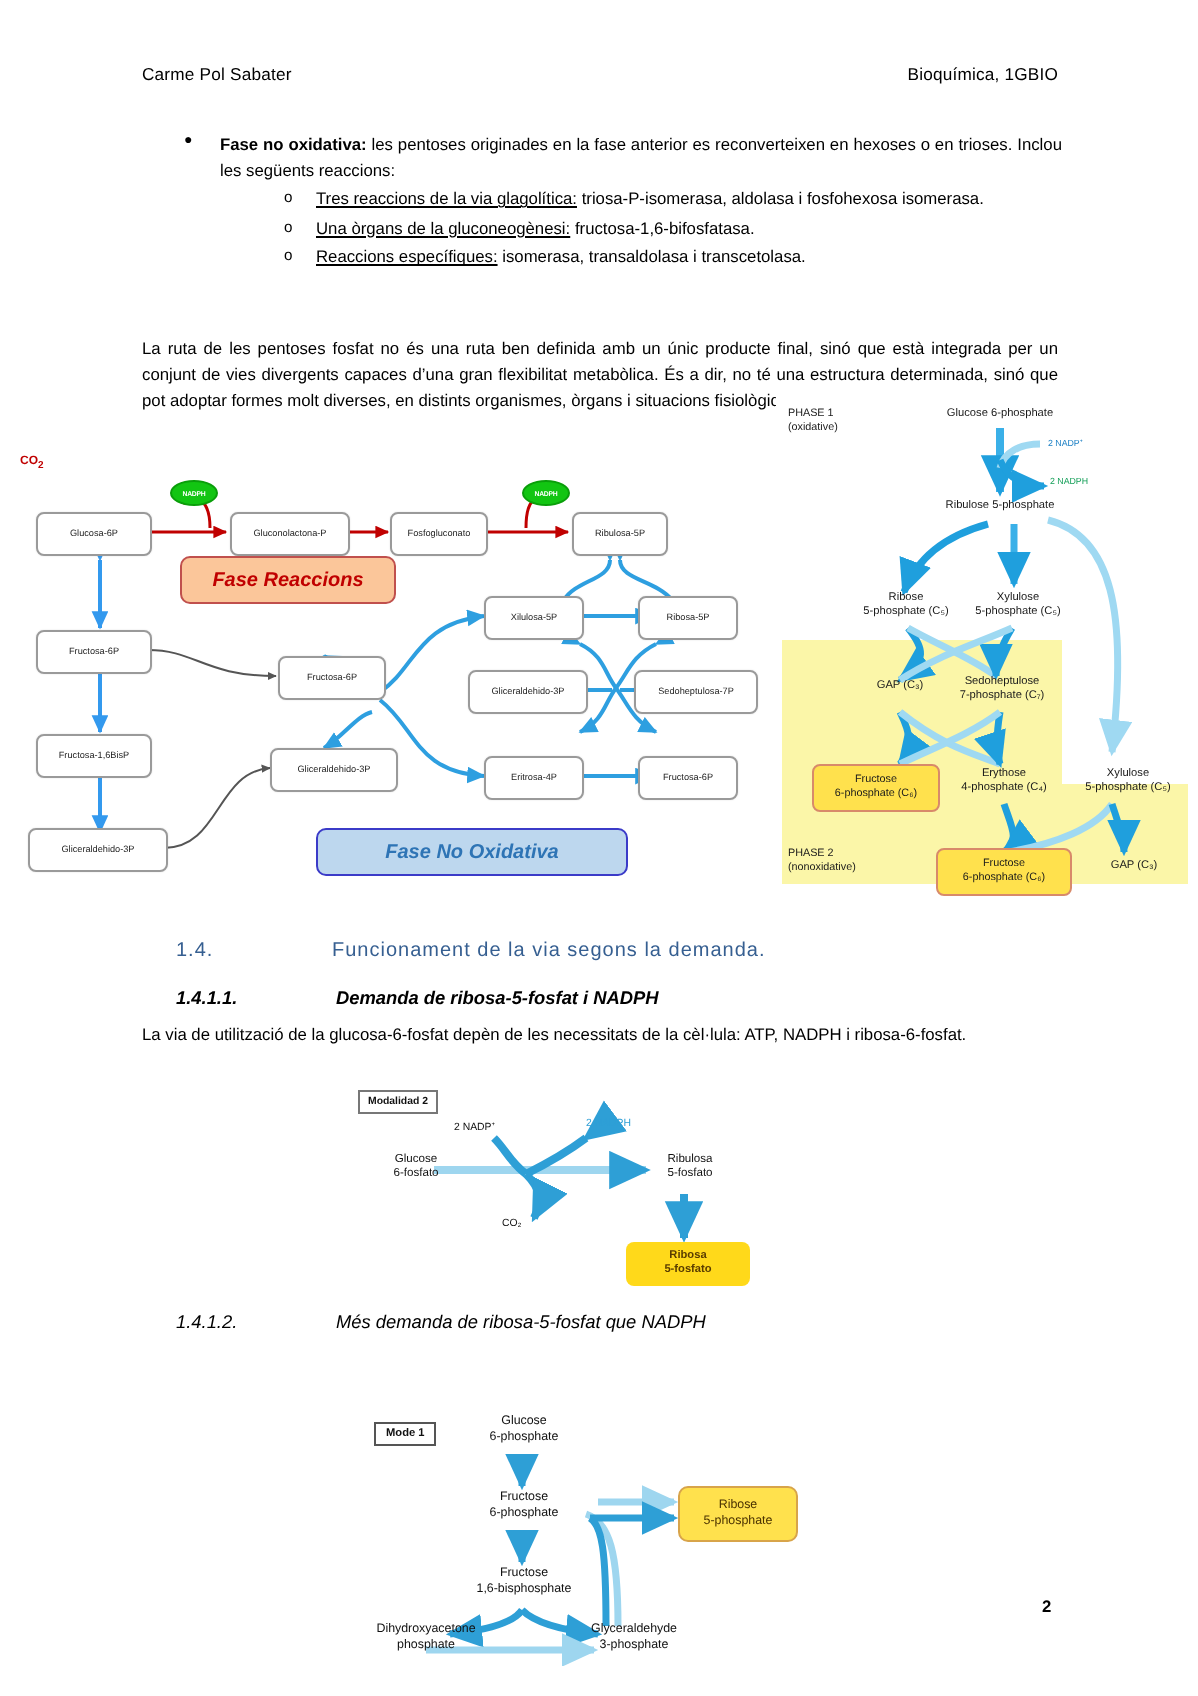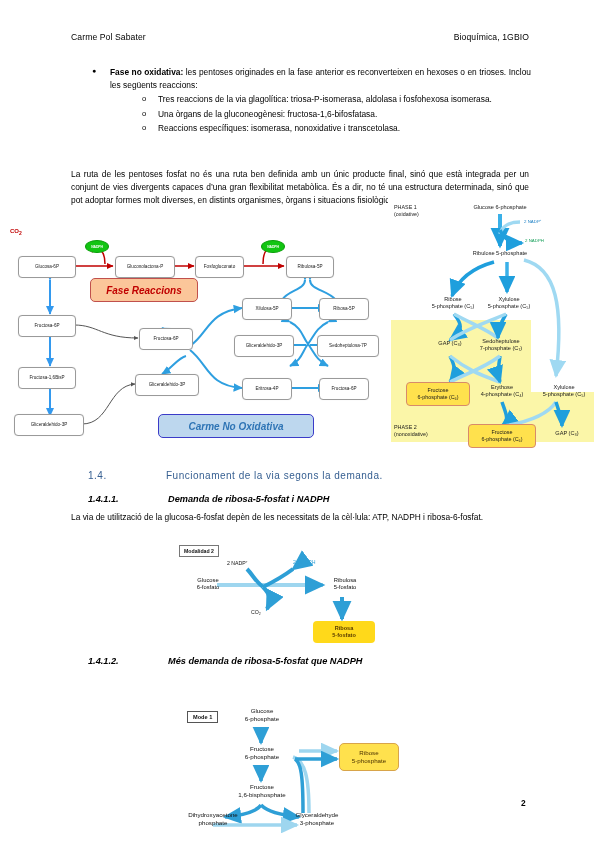--- a/index.html
+++ b/index.html
@@ -9,38 +9,38 @@
     color:#000;
     overflow:hidden;
   }
   .page{position:absolute;left:0;top:0;width:599px;height:841px;}
 
   
   .hdr{position:absolute;left:71px;top:32px;width:458px;display:flex;justify-content:space-between;
        font-size:8.6px;letter-spacing:.1px;}
   .hdr span{white-space:nowrap;}
   .bold{font-weight:bold;}
-  .ul{}
+  .ul{text-decoration:underline;}
 
   .bullets{position:absolute;left:88px;top:66px;width:443px;}
   .b1{position:relative;padding-left:22px;font-size:8.4px;line-height:12.6px;text-align:justify;}
   .b1:before{content:"\25CF";position:absolute;left:4px;top:-1px;font-size:7px;}
   .sub{margin-left:50px;margin-top:1px;}
   .b2{position:relative;padding-left:20px;font-size:8.4px;line-height:12.6px;text-align:justify;margin-top:2px;}
   .b2:before{content:"o";position:absolute;left:4px;top:0;font-size:7.6px;}
 
   .para{position:absolute;left:71px;top:168px;width:458px;font-size:8.4px;line-height:12.8px;text-align:justify;}
 
   
   .h14{position:absolute;left:88px;top:470px;font-size:10px;color:#365f91;letter-spacing:.5px;}
   .h14 .num{display:inline-block;width:78px;}
   .h1411{position:absolute;left:88px;top:494px;font-size:9.2px;font-weight:bold;font-style:italic;}
   .h1411 .num{display:inline-block;width:80px;font-style:italic;}
   .p1{position:absolute;left:71px;top:511px;width:458px;font-size:8.4px;line-height:12.4px;}
-  .h1412{position:absolute;left:88px;top:656px;font-size:9.2px;font-weight:bold;font-style:italic;}
+  .h1412{position:absolute;left:88px;top:656px;font-size:9.2px;font-weight:normal;font-style:italic;}
   .h1412 .num{display:inline-block;width:80px;font-style:italic;}
   .p2{position:absolute;left:71px;top:673px;width:458px;font-size:8.4px;line-height:12.4px;}
 
   .pageno{position:absolute;left:521px;top:798px;font-size:8.4px;font-weight:bold;}
 
   
   #diagL{position:absolute;left:10px;top:228px;width:375px;height:218px;}
   #diagL svg{position:absolute;left:0;top:0;}
   .nodeL{position:absolute;border:1px solid #9a9a9a;border-radius:4px;background:#fff;
          font-size:4.6px;text-align:center;display:flex;align-items:center;justify-content:center;
@@ -104,21 +104,21 @@
       <span class="bold">Fase no oxidativa:</span><span> les pentoses originades en la fase anterior es reconverteixen en hexoses o en trioses. Inclou les següents reaccions:</span>
     </div>
     <div class="sub">
       <div class="b2">
         <span class="ul">Tres reaccions de la via glagolítica:</span><span> triosa-P-isomerasa, aldolasa i fosfohexosa isomerasa.</span>
       </div>
       <div class="b2">
         <span class="ul">Una òrgans de la gluconeogènesi:</span><span> fructosa-1,6-bifosfatasa.</span>
       </div>
       <div class="b2">
-        <span class="ul">Reaccions específiques:</span><span> isomerasa, nonoxidative i transcetolasa.</span>
+        <span class="ul">Reaccions específiques:</span><span> isomerasa, transaldolasa i transcetolasa.</span>
       </div>
     </div>
   </div>
 
   <div class="para">La ruta de les pentoses fosfat no és una ruta ben definida amb un únic producte final, sinó que està integrada per un conjunt de vies divergents capaces d’una gran flexibilitat metabòlica. És a dir, no té una estructura determinada, sinó que pot adoptar formes molt diverses, en distints organismes, òrgans i situacions fisiològiques.</div>
 
   <div id="diagL">
     <svg width="375" height="218" viewBox="0 0 375 218">
       <defs>
         <marker id="ar" markerWidth="5" markerHeight="5" refX="4.2" refY="2.1" orient="auto">
@@ -187,21 +187,21 @@
     <div class="nodeL" style="left:125px;top:146px;width:62px;height:20px;">Gliceraldehido-3P</div>
 
     <div class="nodeL" style="left:232px;top:70px;width:48px;height:20px;">Xilulosa-5P</div>
     <div class="nodeL" style="left:309px;top:70px;width:48px;height:20px;">Ribosa-5P</div>
     <div class="nodeL" style="left:224px;top:107px;width:58px;height:20px;">Gliceraldehido-3P</div>
     <div class="nodeL" style="left:307px;top:107px;width:60px;height:20px;">Sedoheptulosa-7P</div>
     <div class="nodeL" style="left:232px;top:150px;width:48px;height:20px;">Eritrosa-4P</div>
     <div class="nodeL" style="left:309px;top:150px;width:48px;height:20px;">Fructosa-6P</div>
 
     <div class="faseOx" style="left:80px;top:50px;width:106px;height:22px;">Fase Reaccions</div>
-    <div class="faseNo" style="left:148px;top:186px;width:154px;height:22px;">Carme No Oxidativa</div>
+    <div class="faseNo" style="left:148px;top:186px;width:154px;height:22px;">Fase No Oxidativa</div>
   </div>
 
   <div id="diagR">
     <div class="ybg" style="left:3px;top:124px;width:140px;height:122px;"></div>
     <div class="ybg" style="left:3px;top:196px;width:203px;height:50px;"></div>
 
     <svg width="208" height="252" viewBox="0 0 208 252">
       <defs>
         <marker id="rb" markerWidth="6" markerHeight="6" refX="4.6" refY="2.4" orient="auto">
           <path d="M0,0 L5.2,2.4 L0,4.8 Z" fill="#1f9fdd"></path>

